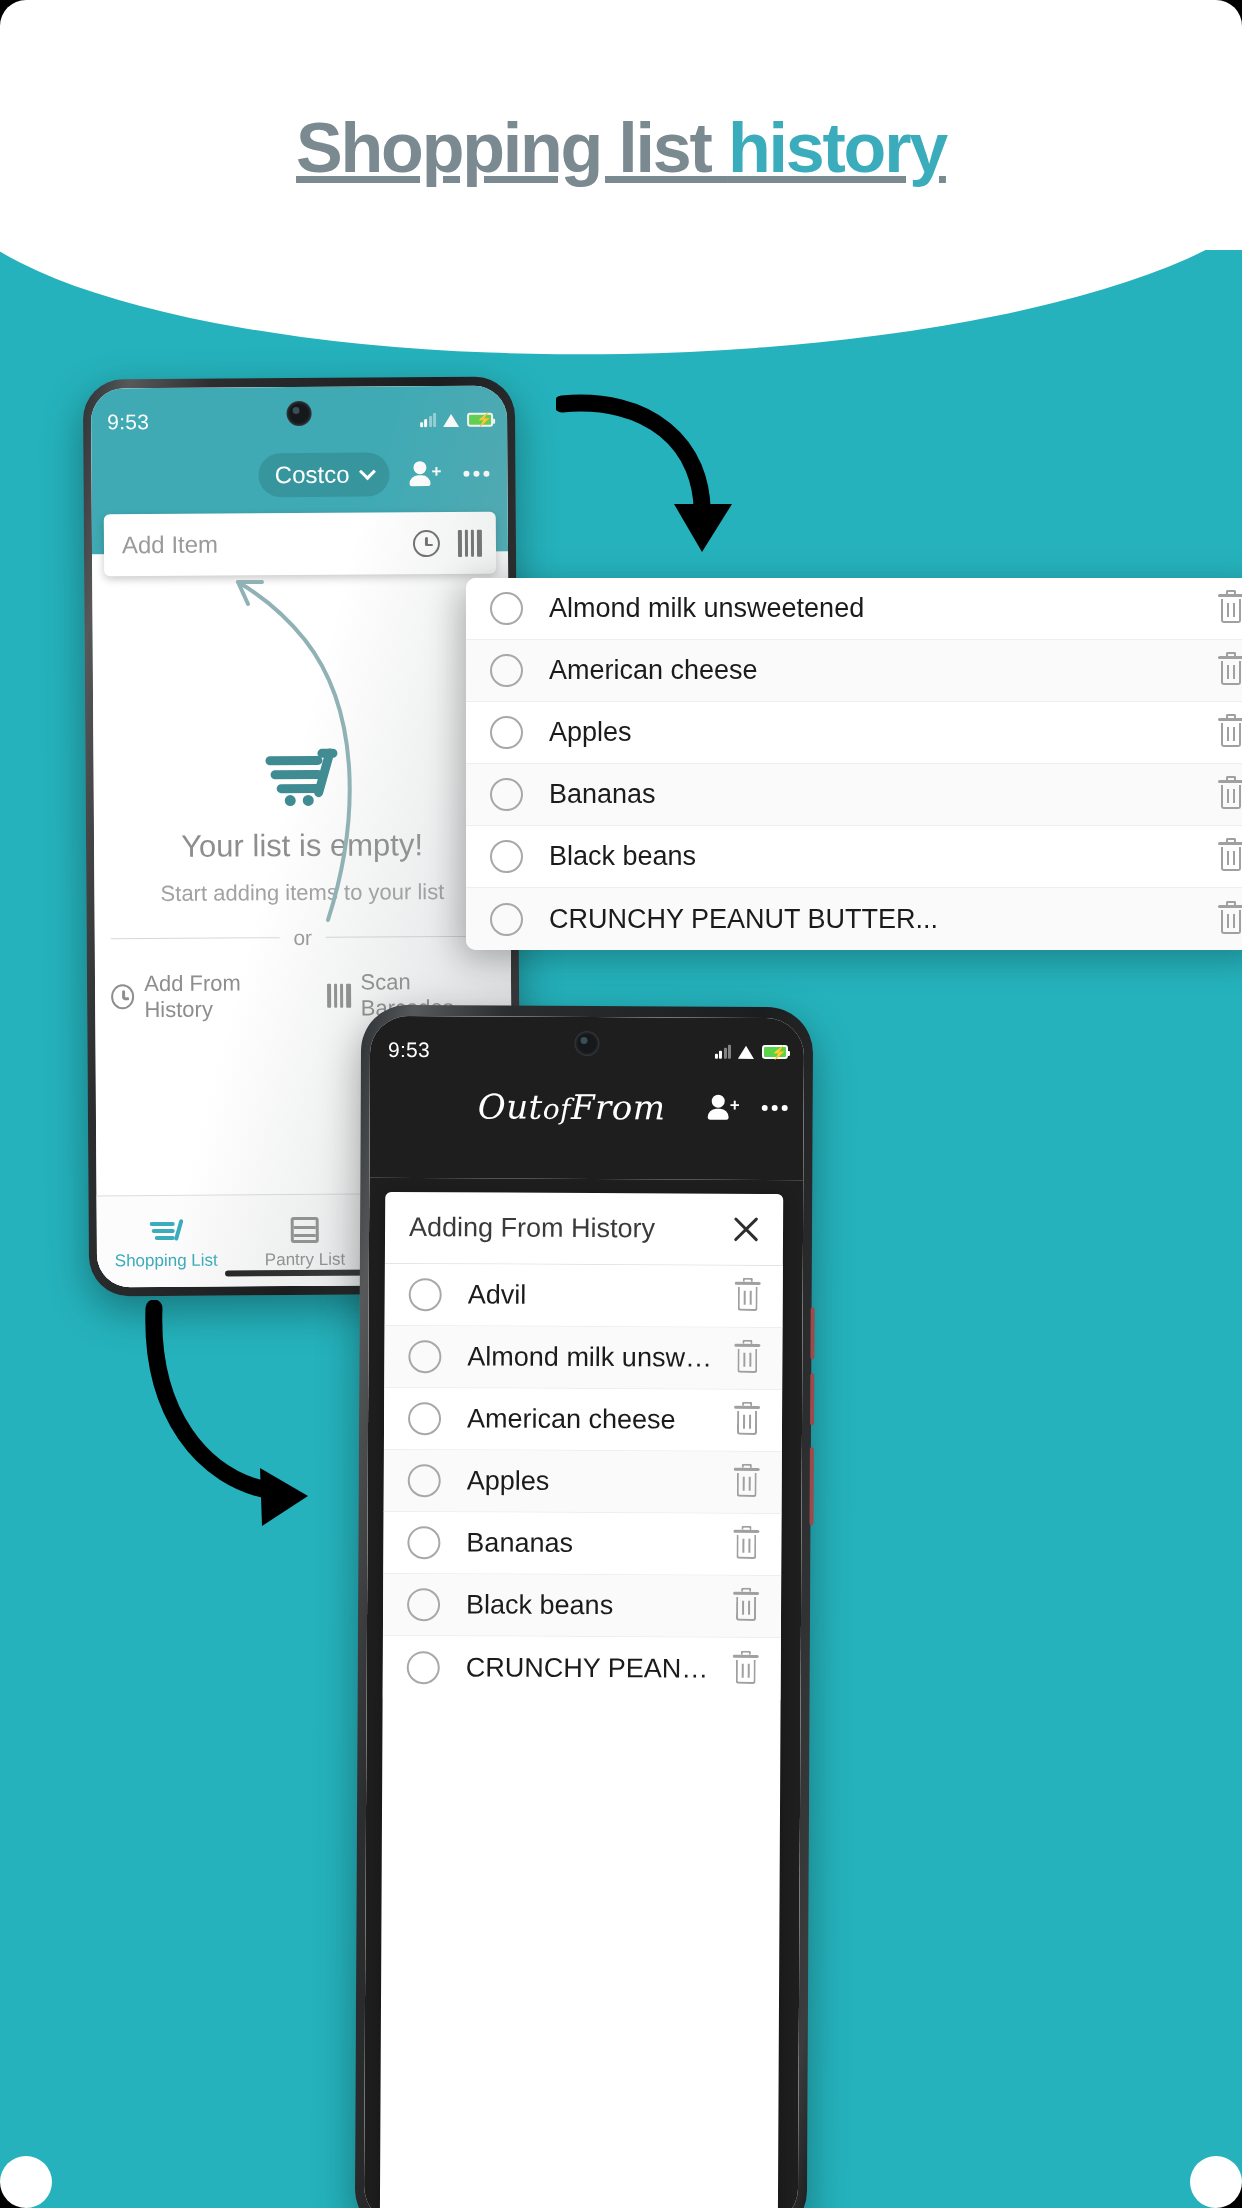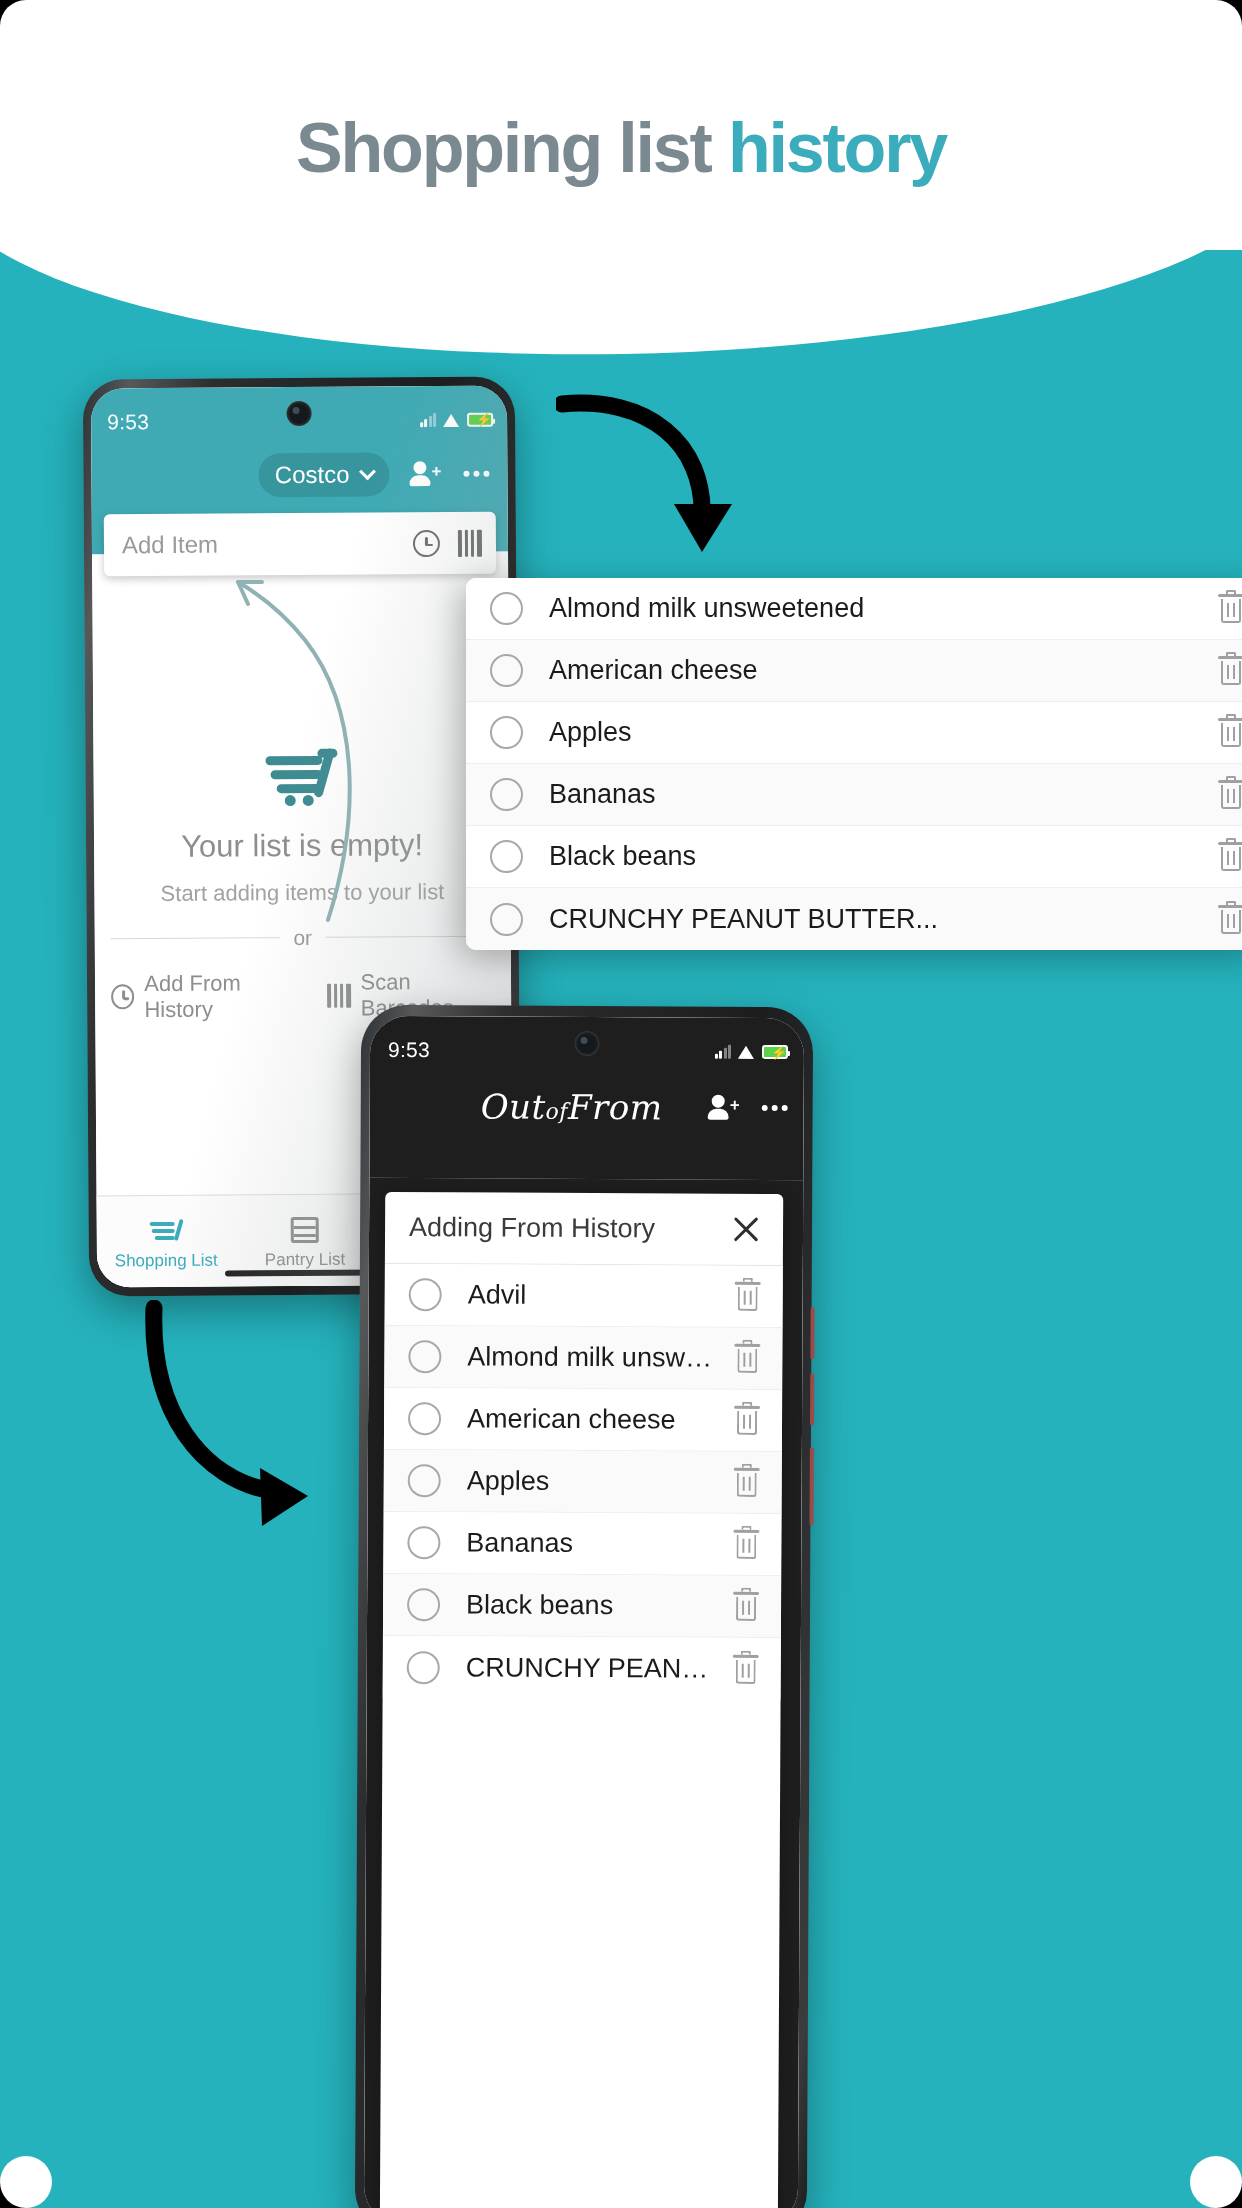--- a/index.html
+++ b/index.html
@@ -44,20 +44,21 @@
   .headline {
     position: absolute;
     top: 108px; left: 0; right: 0;
     z-index: 20;
     text-align: center;
     font-weight: bold;
     font-size: 70px;
     line-height: 80px;
     letter-spacing: -2.2px;
     color: #7b8a91;
+    text-decoration: underline;
   }
   .headline .accent { color: #3aacbb; }
 
   
   .phone {
     position: absolute;
     z-index: 30;
   }
   .phone-body {
     position: relative;
@@ -320,21 +321,21 @@
   .logo {
     margin: 0 auto;
     color: #ffffff;
     font-family: "DejaVu Serif", serif;
     font-style: italic;
     font-size: 34px;
     letter-spacing: .5px;
     transform: translateX(24px);
     white-space: nowrap;
   }
-  .logo .sm { font-size: 22px; text-align: center; }
+  .logo .sm { font-size: 28px; text-align: center; }
   .app2-header .hdr-icons { margin-left: 0; }
   .app2-body { height: calc(100% - 162px); background:#1e1e1e; padding: 14px 20px 0 16px; }
   .hist-panel {
     background: #fff;
     border-radius: 6px;
     overflow: hidden;
     height: 100%;
     box-shadow: 0 3px 14px rgba(0,0,0,.3);
   }
   .hist-panel-head {

